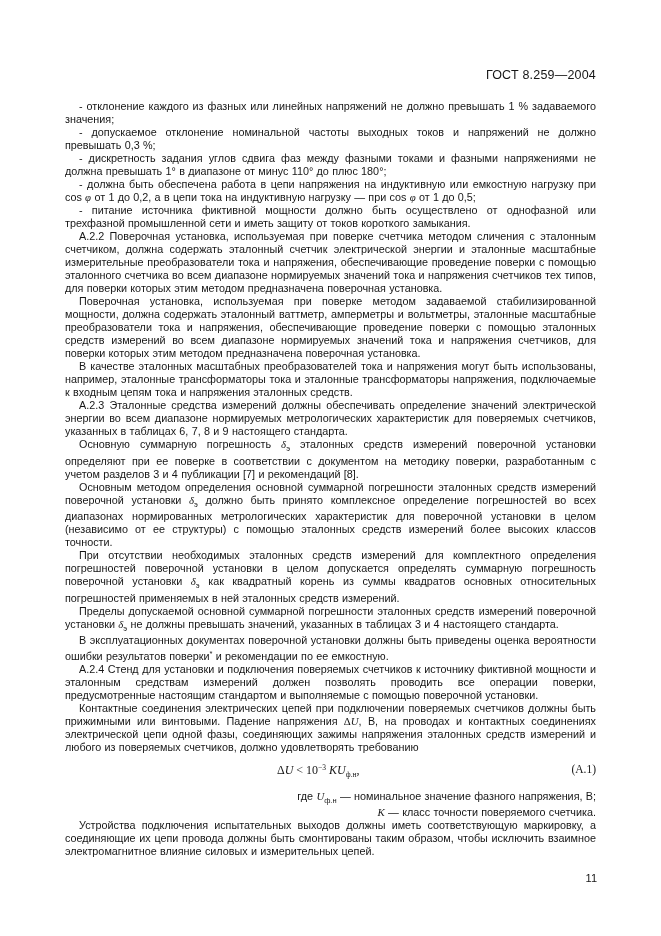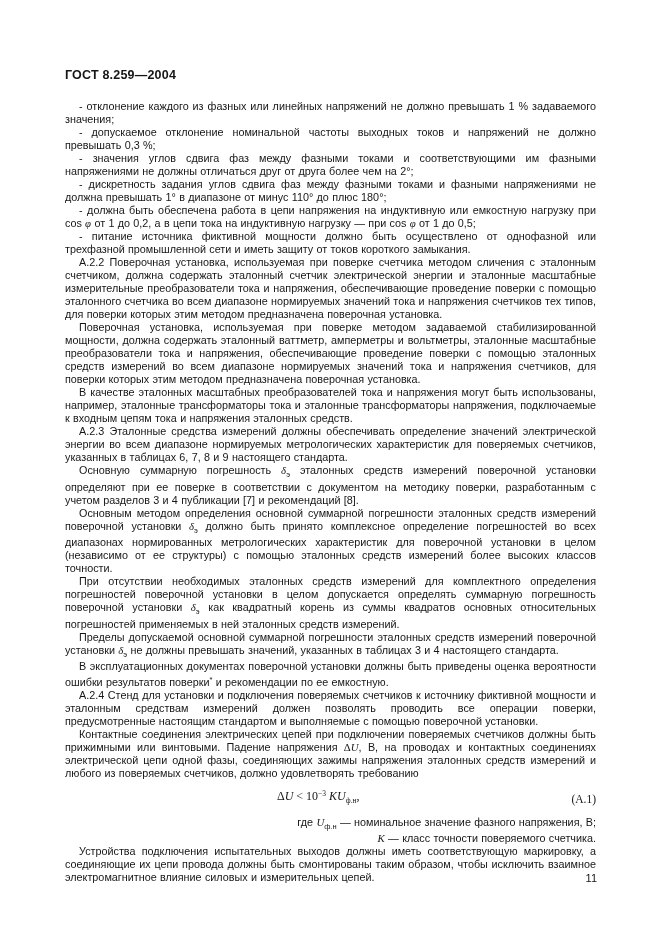--- a/index.html
+++ b/index.html
@@ -3,51 +3,50 @@
 <meta charset="utf-8">
 <style>
   html,body{margin:0;padding:0;}
   body{
     width:661px;height:936px;background:#ffffff;color:#161616;
     font-family:"Liberation Sans", sans-serif;position:relative;overflow:hidden;
   }
   .page{position:absolute;inset:0;background:#fff;}
   .doc-header{
     position:absolute;top:68px;left:65px;right:65px;
-    font-weight:bold;font-size:12.5px;letter-spacing:.2px;
+    text-align:right;font-weight:normal;font-size:12.5px;letter-spacing:.2px;
   }
   .doc-body{position:absolute;top:100px;left:65px;width:531px;}
   .para{
     font-size:10.8px;line-height:13px;text-align:justify;text-indent:14px;
     word-spacing:.3px;
   }
   .where-first{text-align:right;text-indent:0;}
   .where-second{text-align:right;text-indent:0;padding-left:27px;}
   .seg-i{font-family:"Liberation Serif", serif;font-style:italic;}
   .seg-sr{font-family:"Liberation Serif", serif;}
   .seg-sub{font-size:7.5px;vertical-align:-2.5px;}
   .seg-sup{font-size:7.5px;vertical-align:4px;}
   .formula-row{
-    display:flex;align-items:flex-end;
+    display:flex;align-items:flex-start;
     margin:9px 0 11px;font-family:"Liberation Serif", serif;font-size:12px;
   }
   .formula-center{flex:1;text-align:center;}
   .formula-number{font-family:"Liberation Serif", serif;font-size:11.5px;}
   .page-number{position:absolute;right:64px;top:872px;font-size:11px;}
 </style>
 </head>
 <body>
 
 <div class="page">
   <div class="doc-header">ГОСТ 8.259—2004</div>
 
   <div class="doc-body">
       <div class="para"><span>- отклонение каждого из фазных или линейных напряжений не должно превышать 1 % задаваемого значения;</span></div>
       <div class="para"><span>- допускаемое отклонение номинальной частоты выходных токов и напряжений не должно превышать 0,3 %;</span></div>
-      <div class="para"><span>- значения углов сдвига фаз между фазными токами и соответствующими им фазными напряжениями не должны отличаться друг от друга более чем на 2°;</span></div>
       <div class="para"><span>- дискретность задания углов сдвига фаз между фазными токами и фазными напряжениями не должна превышать 1° в диапазоне от минус 110° до плюс 180°;</span></div>
       <div class="para"><span>- должна быть обеспечена работа в цепи напряжения на индуктивную или емкостную нагрузку при cos </span><span class="seg-i">φ</span><span> от 1 до 0,2, а в цепи тока на индуктивную нагрузку — при cos </span><span class="seg-i">φ</span><span> от 1 до 0,5;</span></div>
       <div class="para"><span>- питание источника фиктивной мощности должно быть осуществлено от однофазной или трехфазной промышленной сети и иметь защиту от токов короткого замыкания.</span></div>
       <div class="para"><span>А.2.2  Поверочная установка, используемая при поверке счетчика методом сличения с эталонным счетчиком, должна содержать эталонный счетчик электрической энергии и эталонные масштабные измерительные преобразователи тока и напряжения, обеспечивающие проведение поверки с помощью эталонного счетчика во всем диапазоне нормируемых значений тока и напряжения счетчиков тех типов, для поверки которых этим методом предназначена поверочная установка.</span></div>
       <div class="para"><span>Поверочная установка, используемая при поверке методом задаваемой стабилизированной мощности, должна содержать эталонный ваттметр, амперметры и вольтметры, эталонные масштабные преобразователи тока и напряжения, обеспечивающие проведение поверки с помощью эталонных средств измерений во всем диапазоне нормируемых значений тока и напряжения счетчиков, для поверки которых этим методом предназначена поверочная установка.</span></div>
       <div class="para"><span>В качестве эталонных масштабных преобразователей тока и напряжения могут быть использованы, например, эталонные трансформаторы тока и эталонные трансформаторы напряжения, подключаемые к входным цепям тока и напряжения эталонных средств.</span></div>
       <div class="para"><span>А.2.3  Эталонные средства измерений должны обеспечивать определение значений электрической энергии во всем диапазоне нормируемых метрологических характеристик для поверяемых счетчиков, указанных в таблицах 6, 7, 8 и 9 настоящего стандарта.</span></div>
       <div class="para"><span>Основную суммарную погрешность </span><span class="seg-i">δ</span><span class="seg-sub">э</span><span> эталонных средств измерений поверочной установки определяют при ее поверке в соответствии с документом на методику поверки, разработанным с учетом разделов 3 и 4 публикации [7] и рекомендаций [8].</span></div>
       <div class="para"><span>Основным методом определения основной суммарной погрешности эталонных средств измерений поверочной установки </span><span class="seg-i">δ</span><span class="seg-sub">э</span><span> должно быть принято комплексное определение погрешностей во всех диапазонах нормированных метрологических характеристик для поверочной установки в целом (независимо от ее структуры) с помощью эталонных средств измерений более высоких классов точности.</span></div>
       <div class="para"><span>При отсутствии необходимых эталонных средств измерений для комплектного определения погрешностей поверочной установки в целом допускается определять суммарную погрешность поверочной установки </span><span class="seg-i">δ</span><span class="seg-sub">э</span><span> как квадратный корень из суммы квадратов основных относительных погрешностей применяемых в ней эталонных средств измерений.</span></div>

